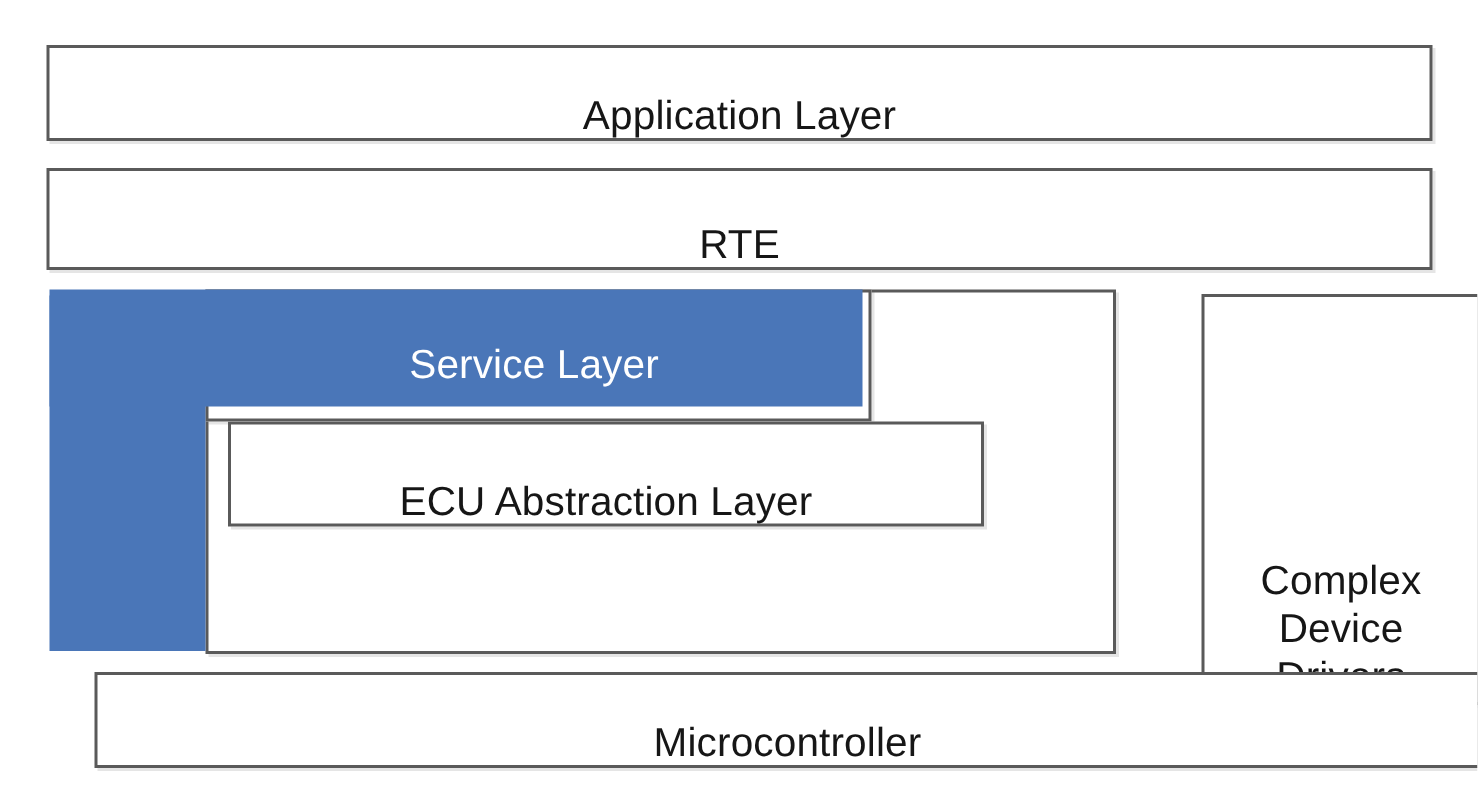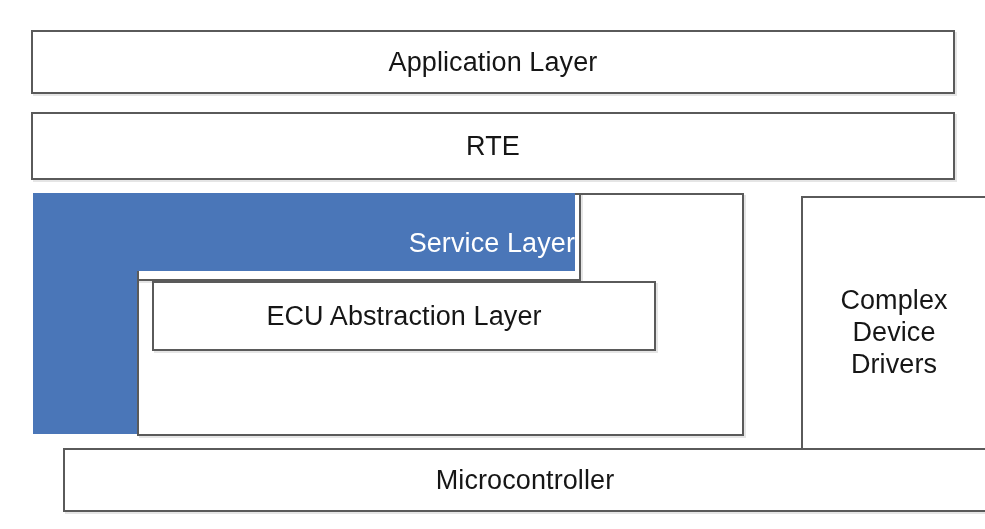--- a/index.html
+++ b/index.html
@@ -22,21 +22,21 @@
   }
 
   
   .node {
     position: absolute;
     box-sizing: border-box;
     background: #ffffff;
     border: 2px solid #5a5a5a;
     box-shadow: 2px 2px 0 0 rgba(0,0,0,0.10);
     display: flex;
-    align-items: center;
+    align-items: flex-end;
     justify-content: center;
     text-align: center;
     color: #161616;
     font-size: 27px;
     font-weight: 400;
     line-height: 1.12;
     letter-spacing: 0.1px;
   }
 
   .node .label {
@@ -108,21 +108,21 @@
     left: 33px;  top: 193px;
     width: 542px; height: 78px;
   }
 
   .blue-service-label {
     position: absolute;
     left: 137px; top: 193px;
     width: 438px; height: 100px;
     display: flex;
     align-items: center;
-    justify-content: flex-end;
+    justify-content: center;
     color: #ffffff;
     font-size: 27px;
     font-weight: 400;
     letter-spacing: 0.1px;
     pointer-events: none;
   }
 </style>
 </head>
 <body>
 

